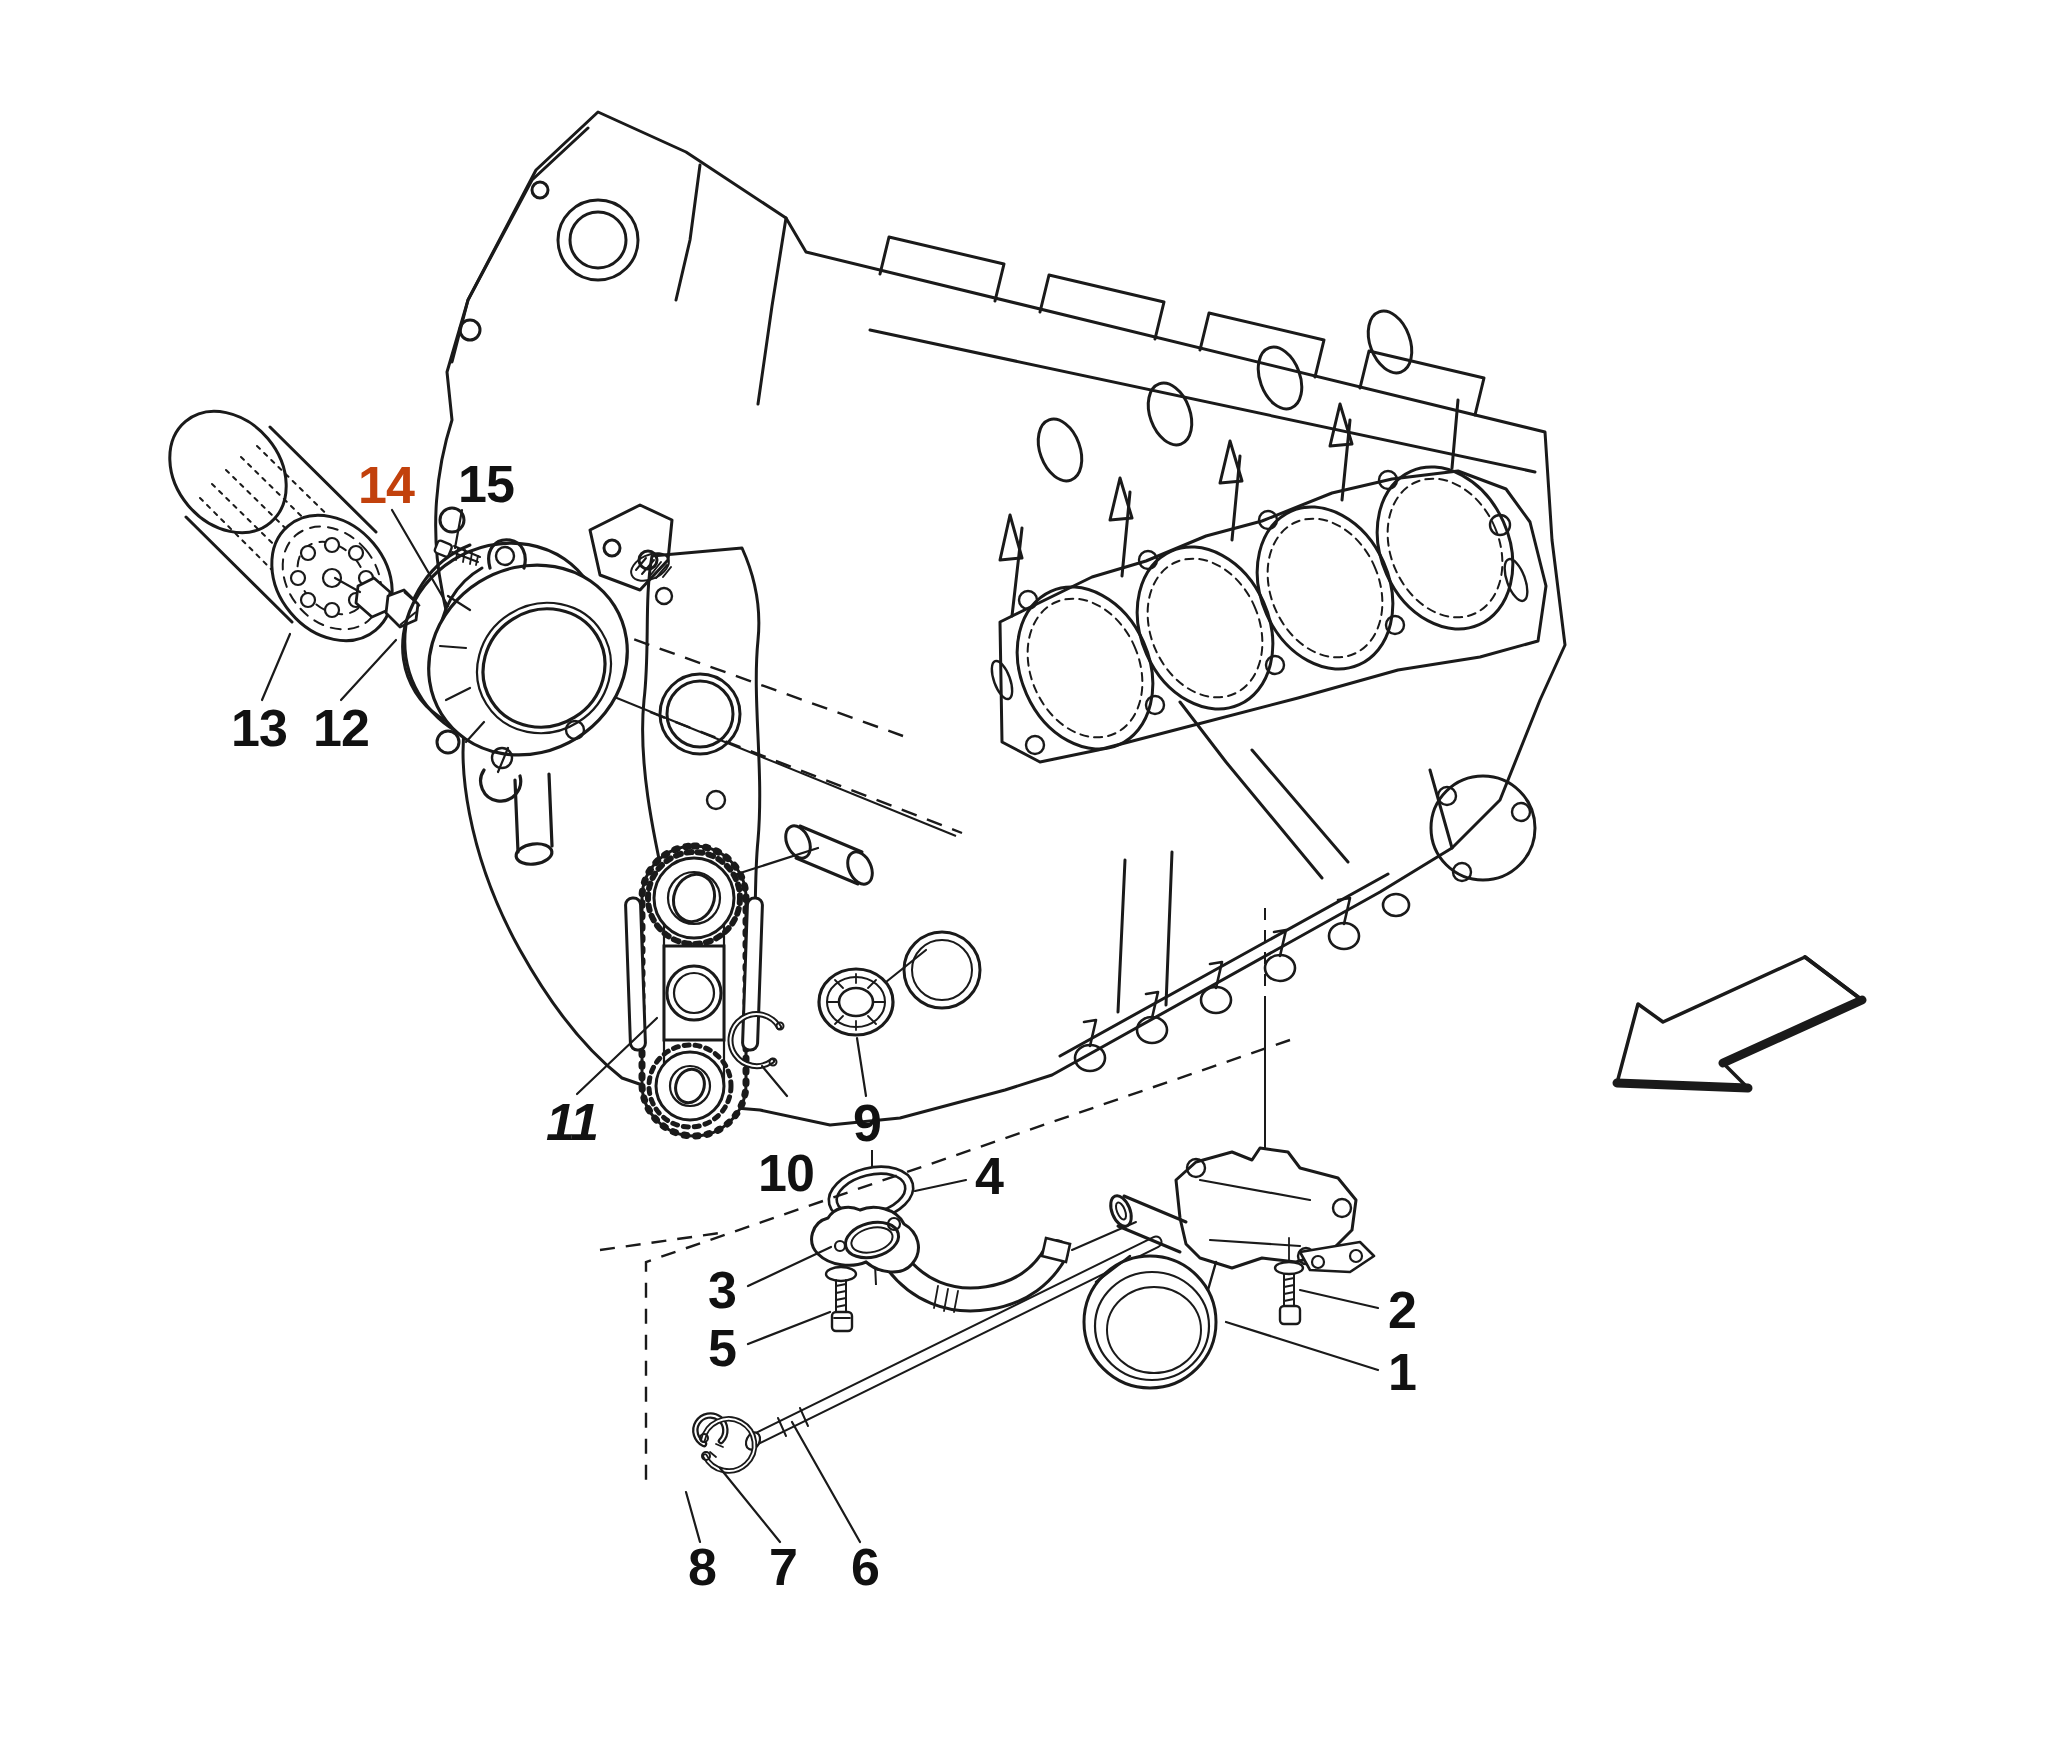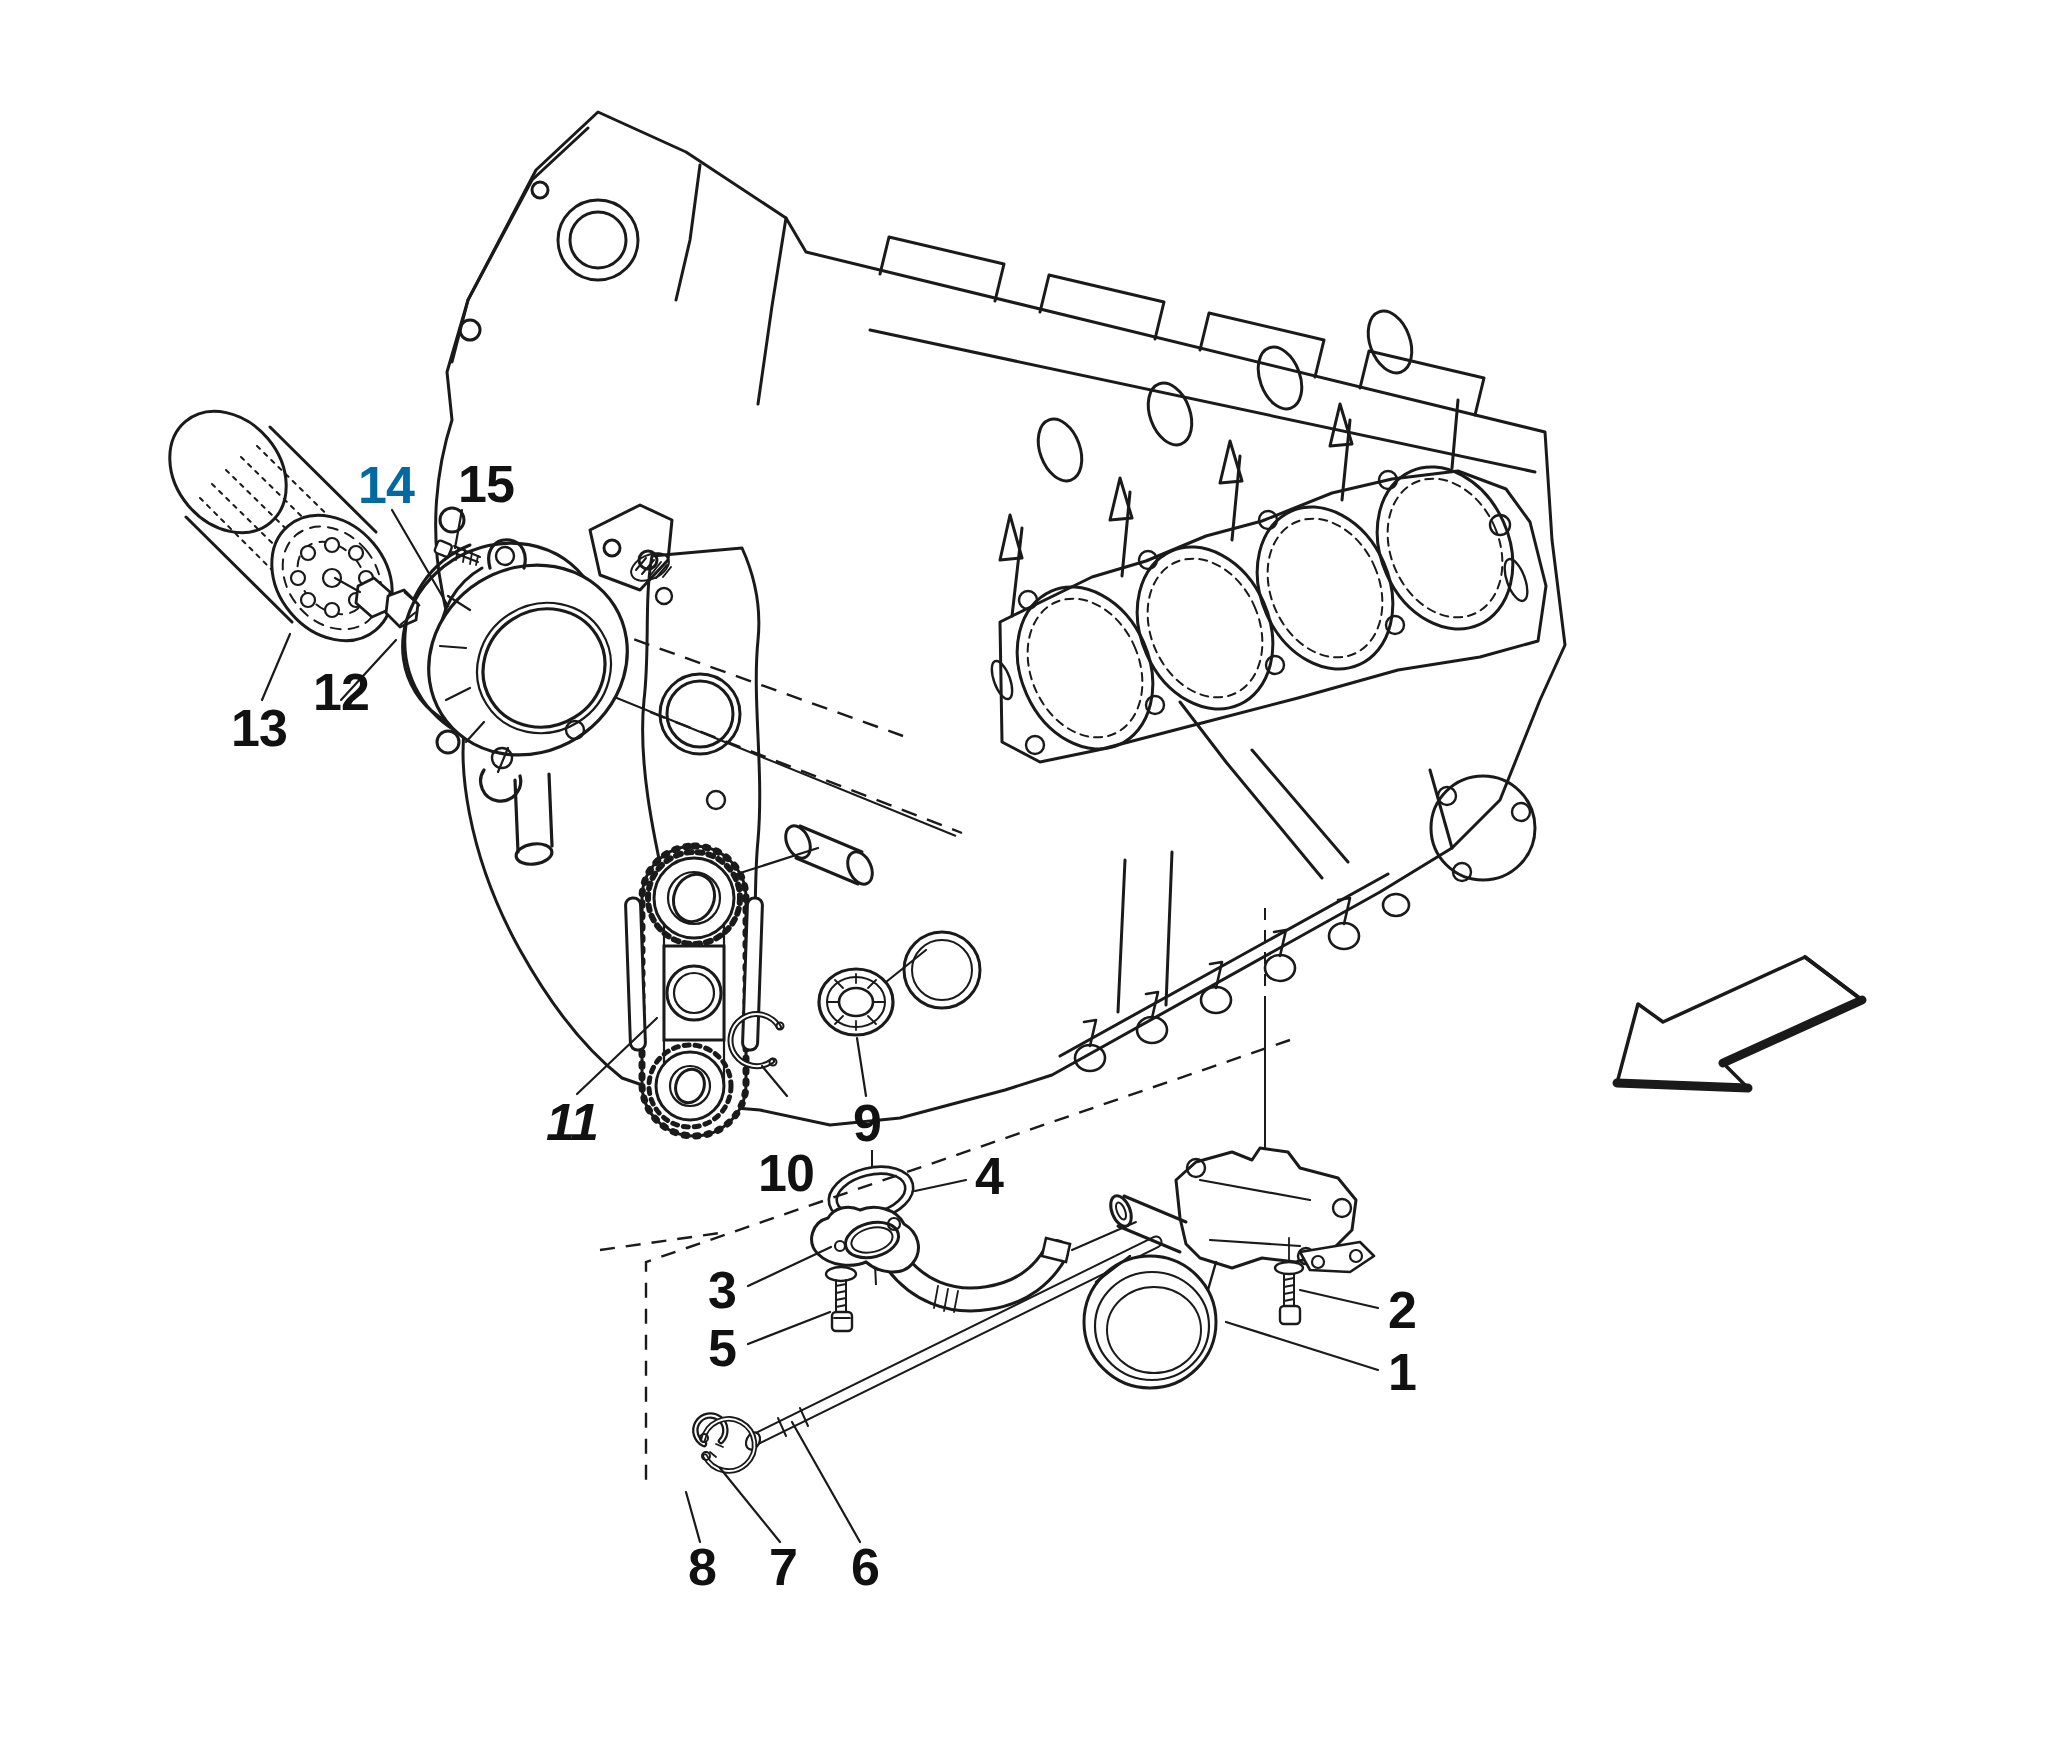--- a/index.html
+++ b/index.html
@@ -368,18 +368,18 @@
       <div class="callout" style="left: 1402px; top: 1310px; color: rgb(17, 17, 17);">2</div>
       <div class="callout" style="left: 722px; top: 1290px; color: rgb(17, 17, 17);">3</div>
       <div class="callout" style="left: 989px; top: 1176px; color: rgb(17, 17, 17);">4</div>
       <div class="callout" style="left: 722px; top: 1348px; color: rgb(17, 17, 17);">5</div>
       <div class="callout" style="left: 865px; top: 1567px; color: rgb(17, 17, 17);">6</div>
       <div class="callout" style="left: 783px; top: 1567px; color: rgb(17, 17, 17);">7</div>
       <div class="callout" style="left: 702px; top: 1567px; color: rgb(17, 17, 17);">8</div>
       <div class="callout" style="left: 867px; top: 1123px; color: rgb(17, 17, 17);">9</div>
       <div class="callout" style="left: 786px; top: 1173px; color: rgb(17, 17, 17);">10</div>
       <div class="callout" style="left: 572px; top: 1122px; color: rgb(17, 17, 17); font-style: italic;">11</div>
-      <div class="callout" style="left: 341px; top: 692px; color: rgb(17, 17, 17);">12</div>
+      <div class="callout" style="left: 341px; top: 728px; color: rgb(17, 17, 17);">12</div>
       <div class="callout" style="left: 259px; top: 728px; color: rgb(17, 17, 17);">13</div>
-      <div class="callout" style="left: 386px; top: 485px; color: #0369a1;">14</div>
+      <div class="callout" style="left: 386px; top: 485px; color: #c2410c;">14</div>
       <div class="callout" style="left: 466px; top: 484px; color: rgb(17, 17, 17); padding-left: 40px;">15</div>
     </div>
 </div>
 
 </body></html>

